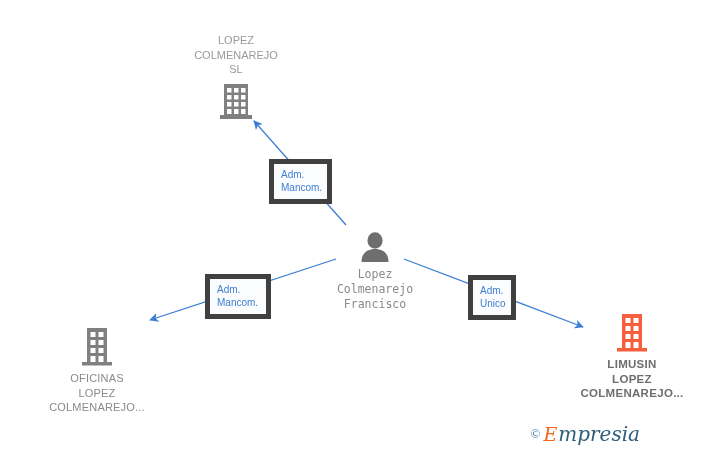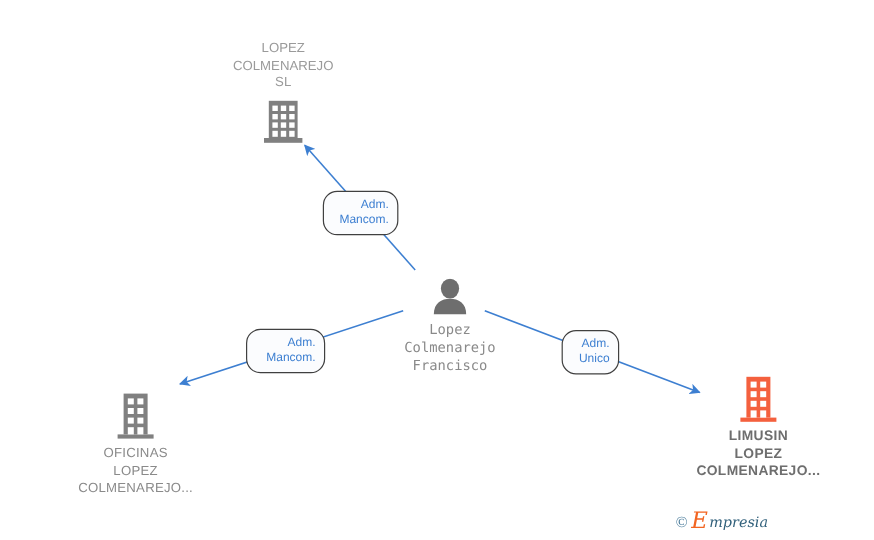--- a/index.html
+++ b/index.html
@@ -65,28 +65,28 @@
     width: 200px;
     margin-left: -100px;
     text-align: center;
     font-size: 11px;
     line-height: 14.5px;
     color: #9a9a9a;
     white-space: pre-line;
   }
   .edge-label {
     position: absolute;
-    border: 1px solid #404040;
-    border-radius: 12px;
+    border: 5px solid #404040;
+    border-radius: 0;
     background: #fbfcfe;
     color: #3d7fd1;
     font-size: 10px;
     line-height: 13px;
     padding: 4px 7px 5px 7px;
-    text-align: right;
+    text-align: left;
     white-space: pre-line;
     box-sizing: border-box;
   }
   .watermark {
     position: absolute;
     right: 8px;
     bottom: 6px;
     display: flex;
     align-items: center;
     gap: 3px;
@@ -101,21 +101,21 @@
     color: #f26522;
     font-family: "DejaVu Serif", serif;
     font-style: italic;
     font-size: 19px;
     line-height: 1;
   }
   .wm-rest {
     color: #2f5f7a;
     font-family: "DejaVu Serif", serif;
     font-style: italic;
-    font-size: 12px;
+    font-size: 20px;
     line-height: 1;
     margin-left: -2px;
   }
 </style>
 </head>
 <body>
 
 <div id="graph-canvas">
 
   <svg class="edges-layer" viewBox="0 0 728 450" width="728" height="450" xmlns="http://www.w3.org/2000/svg">
@@ -161,21 +161,21 @@
       <svg width="34" height="30" viewBox="0 0 34 30" xmlns="http://www.w3.org/2000/svg">
         <ellipse cx="17" cy="8.5" rx="7.6" ry="8.3" fill="#6e6e6e"></ellipse>
         <path d="M3.5 30 C3.5 20.5 10 17 17 17 C24 17 30.5 20.5 30.5 30 Z" fill="#6e6e6e"></path>
       </svg>
     </span>
     <div class="node-label person">Lopez
 Colmenarejo
 Francisco</div>
   </div>
 
-  <div class="node" style="left:113px; top:326px;">
+  <div class="node" style="left:97px; top:326px;">
     <span class="node-icon">
       <svg width="34" height="40" viewBox="0 0 34 40" xmlns="http://www.w3.org/2000/svg">
         <rect x="7" y="2" width="20" height="34" fill="#808080"></rect>
         <rect x="2" y="36" width="30" height="3.5" fill="#808080"></rect>
         <rect x="10.5" y="6" width="5" height="5" fill="#ffffff"></rect>
         <rect x="18.5" y="6" width="5" height="5" fill="#ffffff"></rect>
         <rect x="10.5" y="14" width="5" height="5" fill="#ffffff"></rect>
         <rect x="18.5" y="14" width="5" height="5" fill="#ffffff"></rect>
         <rect x="10.5" y="22" width="5" height="5" fill="#ffffff"></rect>
         <rect x="18.5" y="22" width="5" height="5" fill="#ffffff"></rect>

